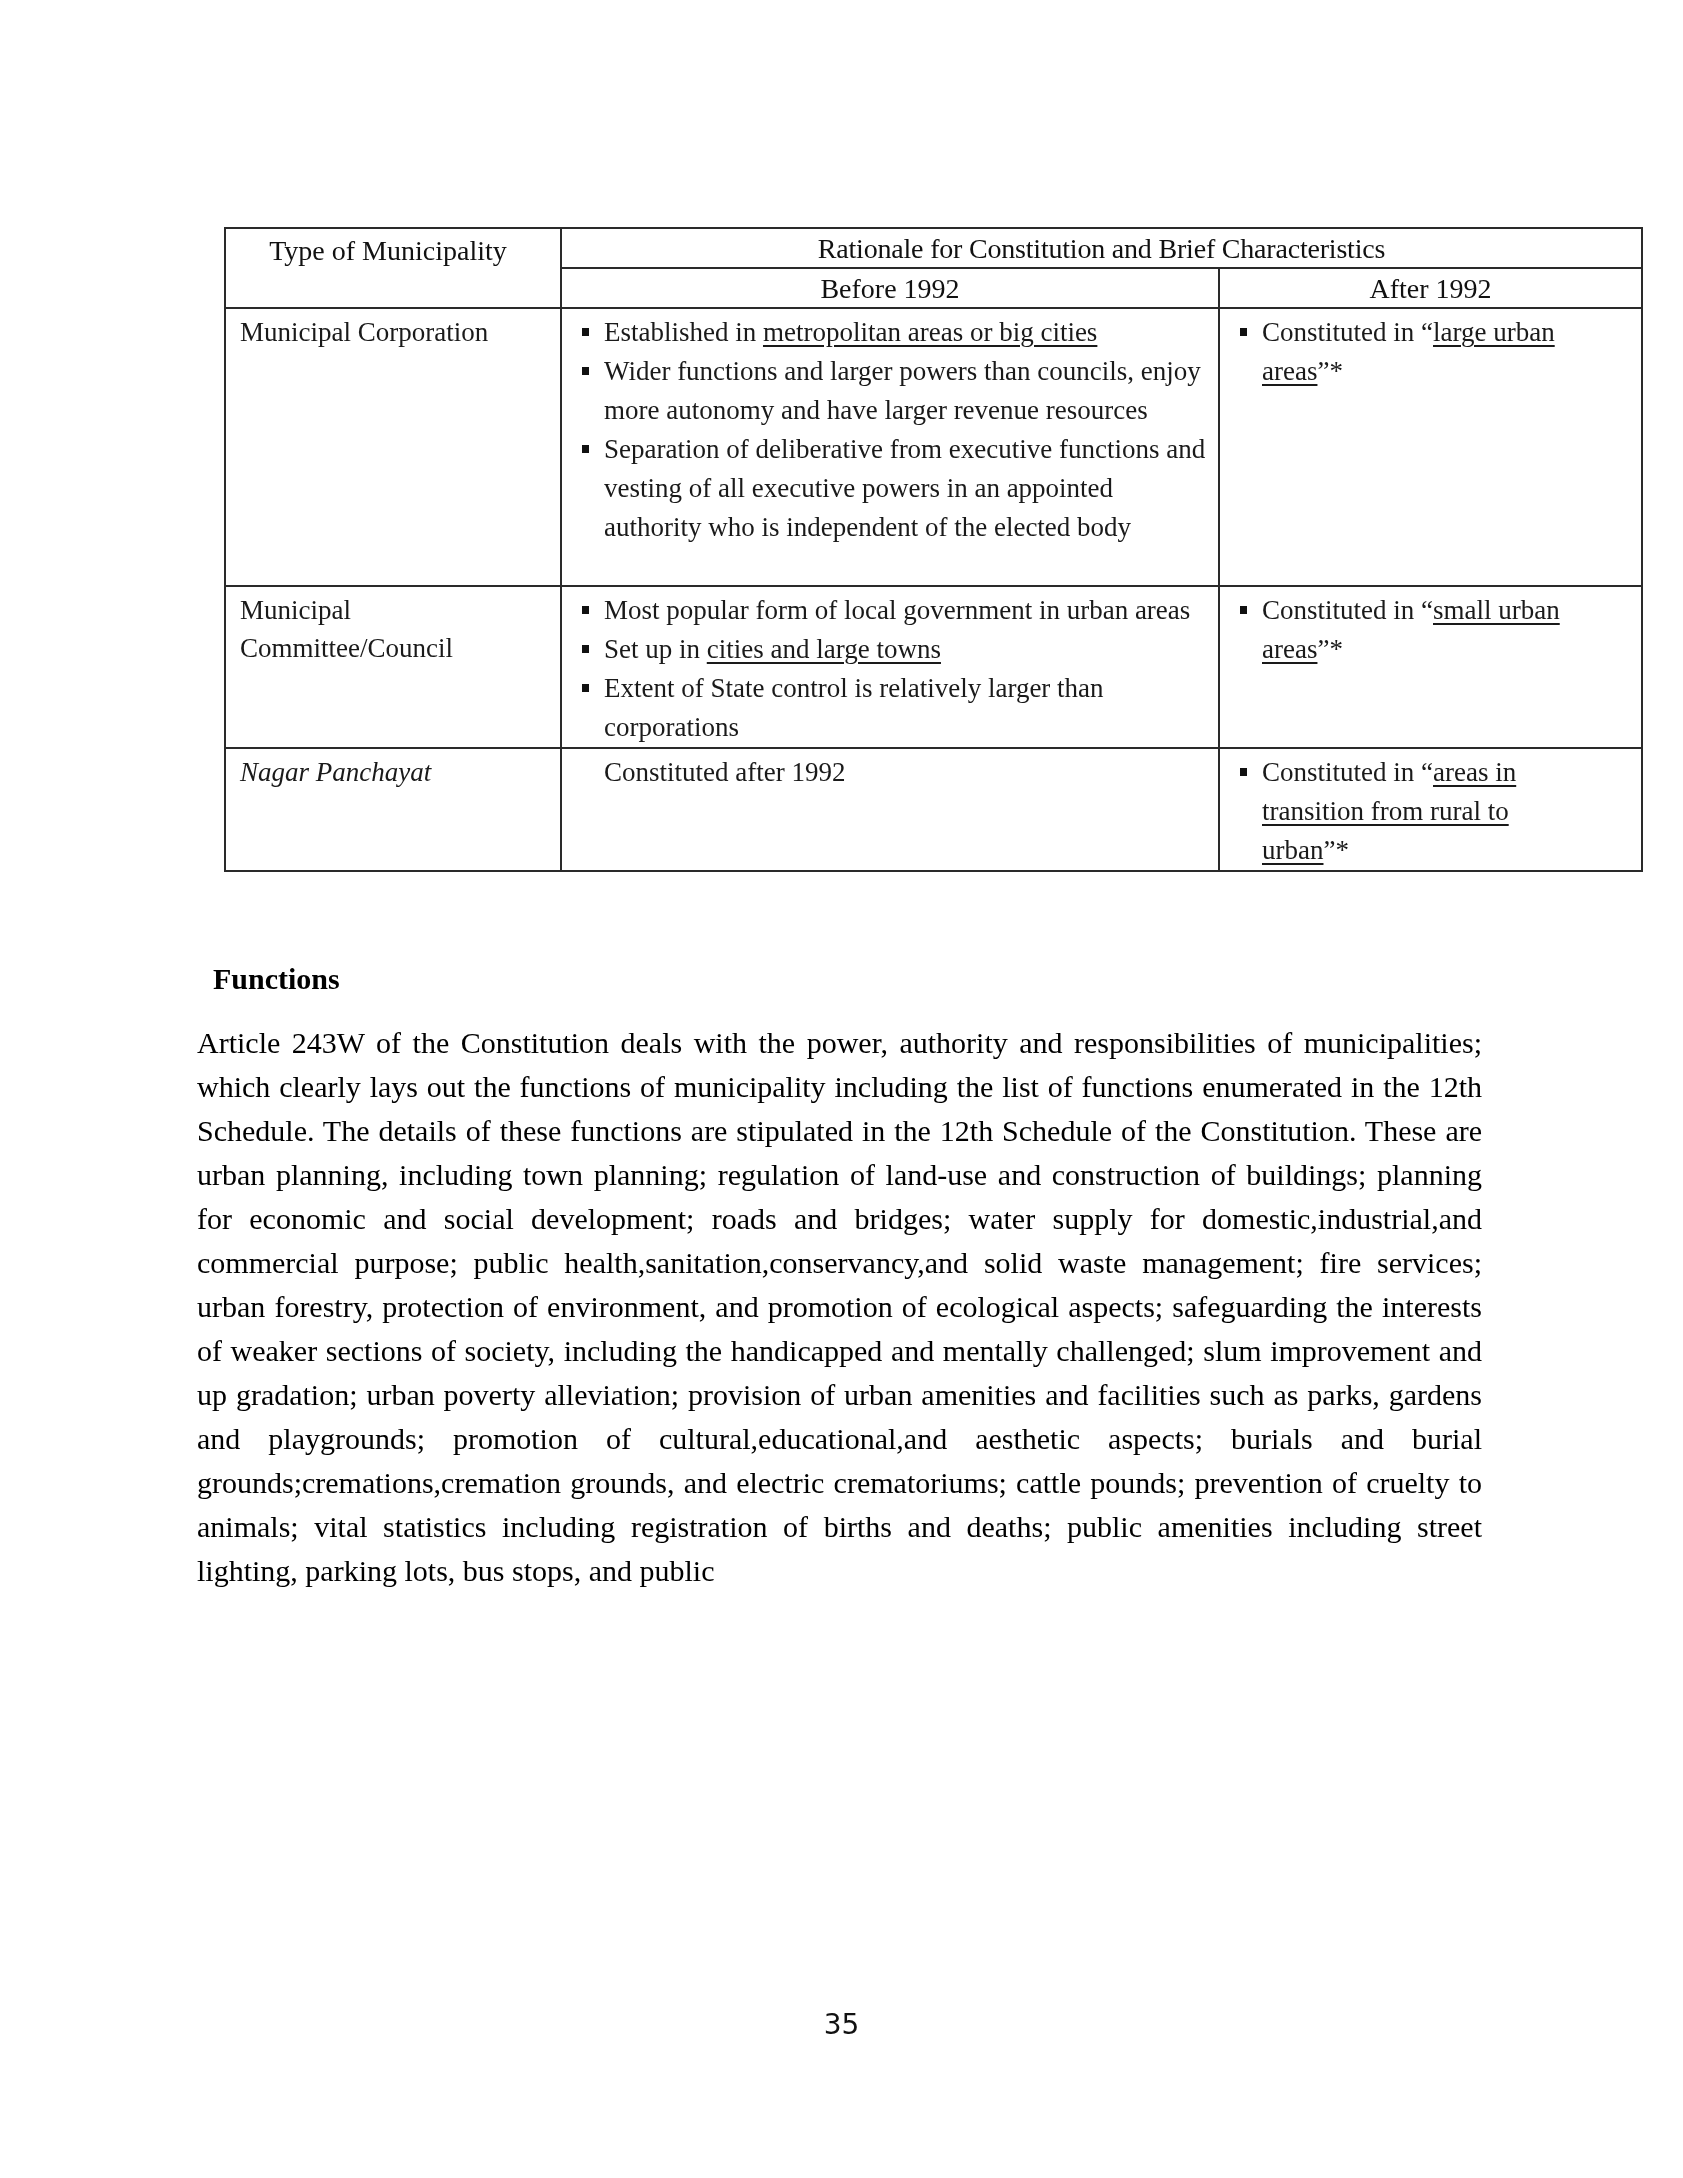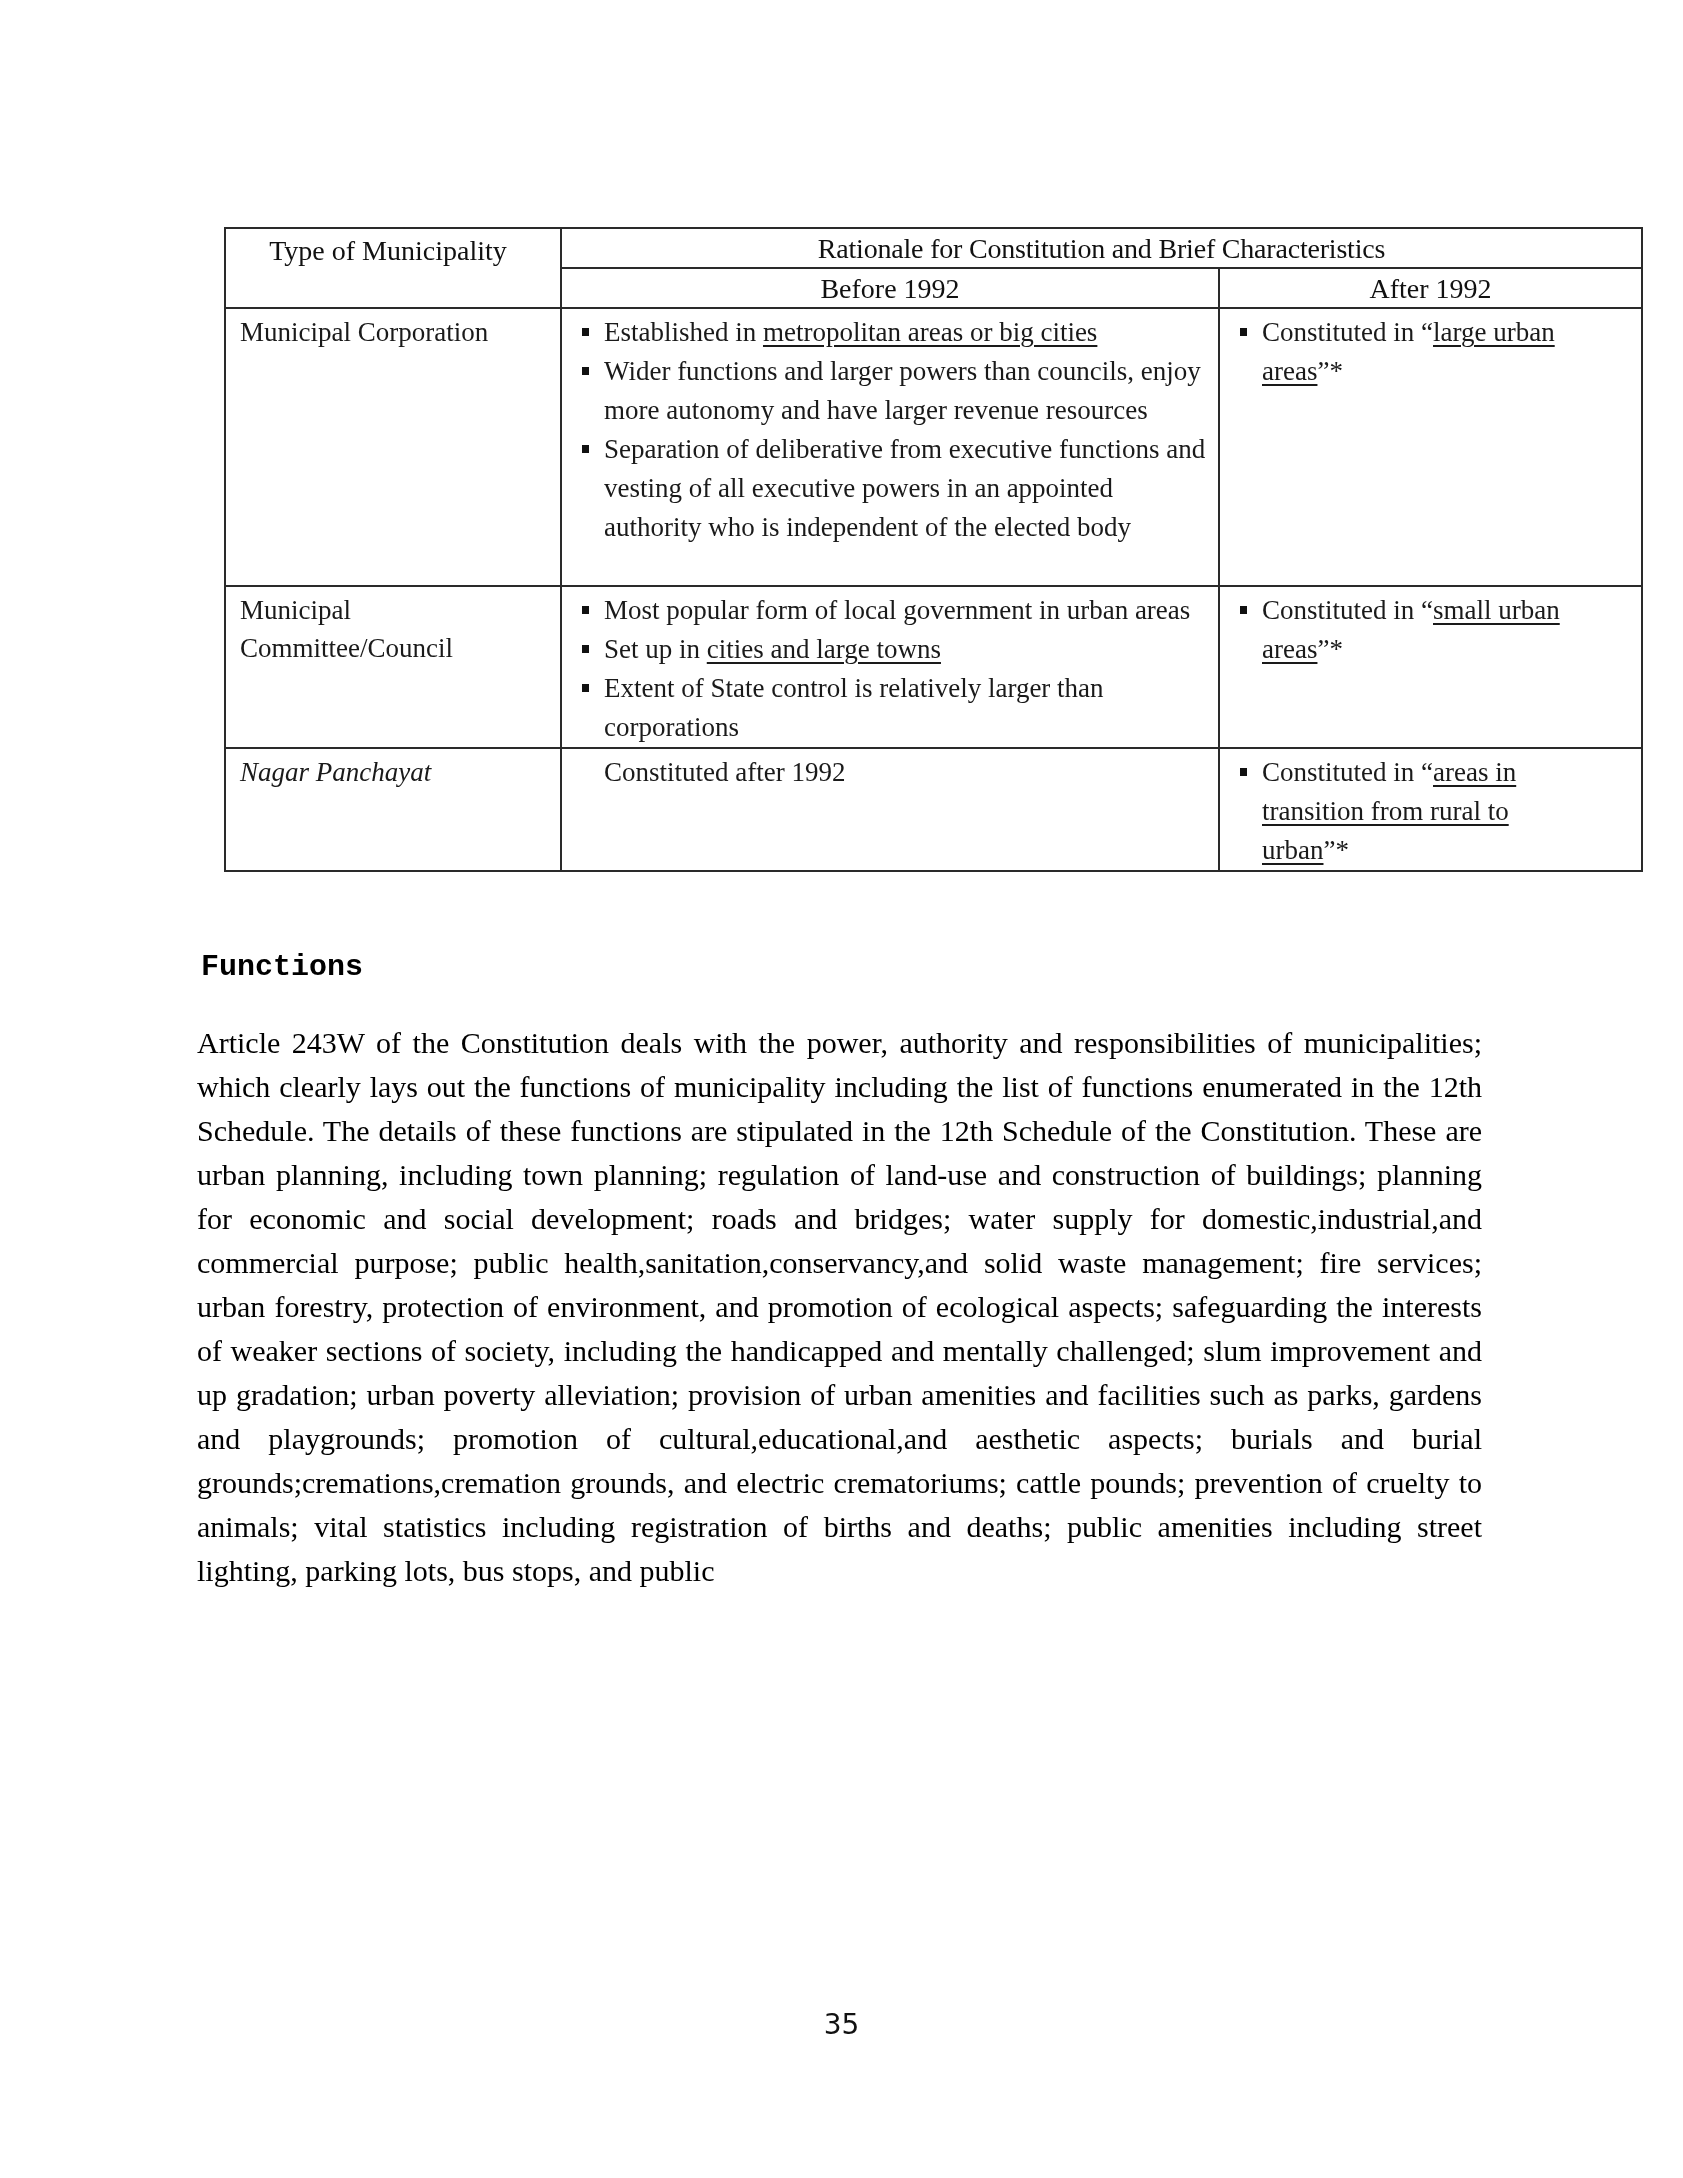--- a/index.html
+++ b/index.html
@@ -75,25 +75,25 @@
     .plain-cell {
       padding: 4px 10px 0 42px !important;
       line-height: 38px;
     }
     .col3-cell ul.bullets { padding-left: 20px; }
 
     .heading {
       position: absolute;
       left: 197px;
       top: 941px;
-      font-family: Liberation Mono, monospace;
+      font-family: Liberation Serif, serif;
       font-weight: bold;
       font-size: 30px;
       line-height: 44px;
-      margin: 4px;
+      margin: 16px;
       color: #000;
     }
     .body-para {
       position: absolute;
       left: 197px;
       top: 1021px;
       width: 1285px;
       font-family: "Liberation Serif", "DejaVu Serif", serif;
       font-size: 30px;
       line-height: 44px;

